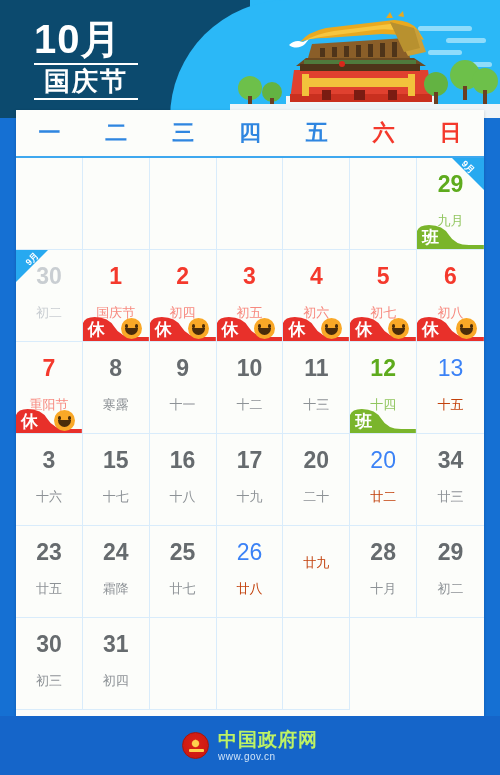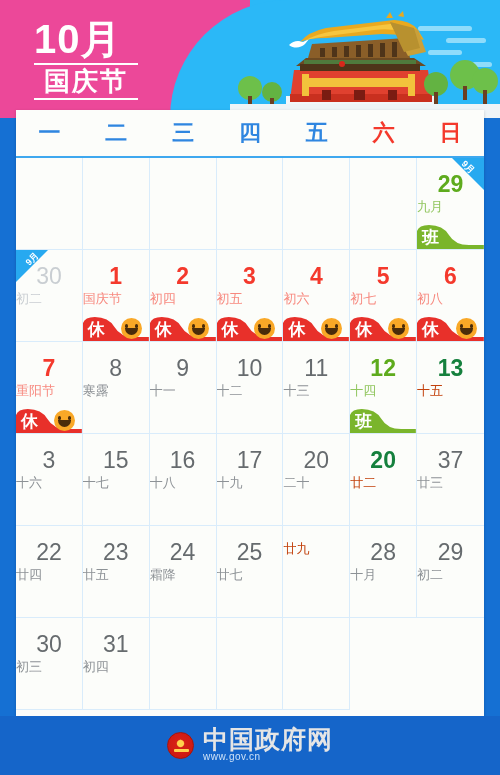--- a/index.html
+++ b/index.html
@@ -7,21 +7,21 @@
   body {
     font-family: "Liberation Sans", "DejaVu Sans", sans-serif;
     background:#1570d3;
     overflow:hidden;
     position:relative;
   }
 
   
   .header {
     position:absolute; left:0; top:0; width:500px; height:118px;
-    background:#ec4899; overflow:hidden;
+    background:#0c4a6e; overflow:hidden;
   }
   .sky {
     position:absolute; right:0; top:0; width:330px; height:118px;
     background:#2bb8f7;
     border-radius: 260px 0 0 0;
   }
   .sky2 {
     position:absolute; right:0; top:0; width:250px; height:118px;
     background:#2bb8f7;
   }
@@ -81,28 +81,28 @@
   .grid { display:flex; flex-wrap:wrap; }
   .cell {
     width:66.857px; height:92px; position:relative; overflow:hidden;
     border-right:1px solid #d9ecfb; border-bottom:1px solid #d9ecfb;
     padding-top:13px;
   }
   .cell:nth-child(7n) { border-right:none; }
 
   .dnum {
     display:block; text-align:center; font-size:23px; line-height:26px;
-    color:#666b6e; font-weight:normal;
+    color:#666b6e; font-weight:bold;
   }
   .dsub {
-    display:block; text-align:left; font-size:13px; line-height:18px;
-    color:#8d9296; margin-top:1px;
-  }
-
-  .cell.red .dnum { color:#15803d; font-weight:bold; }
+    display:block; text-align:center; font-size:13px; line-height:18px;
+    color:#8d9296; margin-top:15px;
+  }
+
+  .cell.red .dnum { color:#3b82f6; font-weight:normal; }
   .cell.red .dsub { color:#c2410c; }
   .cell.hol .dnum { color:#f4392c; font-weight:bold; }
   .cell.hol .dsub { color:#f7897f; }
   .cell.green .dnum { color:#5eab1d; font-weight:bold; }
   .cell.green .dsub { color:#91c65f; }
   .cell.out .dnum { color:#c9ced2; }
   .cell.out .dsub { color:#c9ced2; }
   .cell.empty { background:#fcfdfa; }
 
   
@@ -157,21 +157,21 @@
   .emblem .star {
     position:absolute; left:50%; top:6px; transform:translateX(-50%);
     color:#ffd34d; font-size:8px; line-height:8px;
   }
   .emblem .bar {
     position:absolute; left:6px; bottom:6px; width:15px; height:3px;
     background:#ffd34d; border-radius:1px;
   }
   .ftxt { display:flex; flex-direction:column; }
   .fname {
-    color:#e5e5e5; font-size:25px; font-weight:bold; letter-spacing:1px;
+    color:#bef264; font-size:19px; font-weight:bold; letter-spacing:1px;
     line-height:21px;
   }
   .furl {
     color:#cfe3f8; font-size:10px; letter-spacing:0.5px; line-height:13px;
   }
 </style>
 </head>
 <body>
 
 <div class="header">
@@ -449,38 +449,38 @@
       </div>
       <div class="cell normal">
         <span class="dnum">20</span>
         <span class="dsub">二十</span>
       </div>
       <div class="cell red">
         <span class="dnum">20</span>
         <span class="dsub">廿二</span>
       </div>
       <div class="cell normal">
-        <span class="dnum">37</span>
+        <span class="dnum">34</span>
         <span class="dsub">廿三</span>
-      </div>
-      <div class="cell normal">
-        <span class="dnum">22</span>
-        <span class="dsub">廿四</span>
       </div>
       <div class="cell normal">
         <span class="dnum">23</span>
         <span class="dsub">廿五</span>
       </div>
       <div class="cell normal">
         <span class="dnum">24</span>
         <span class="dsub">霜降</span>
       </div>
       <div class="cell normal">
         <span class="dnum">25</span>
         <span class="dsub">廿七</span>
+      </div>
+      <div class="cell red">
+        <span class="dnum">26</span>
+        <span class="dsub">廿八</span>
       </div>
       <div class="cell red">
         <span class="dsub">廿九</span>
       </div>
       <div class="cell normal">
         <span class="dnum">28</span>
         <span class="dsub">十月</span>
       </div>
       <div class="cell normal">
         <span class="dnum">29</span>

